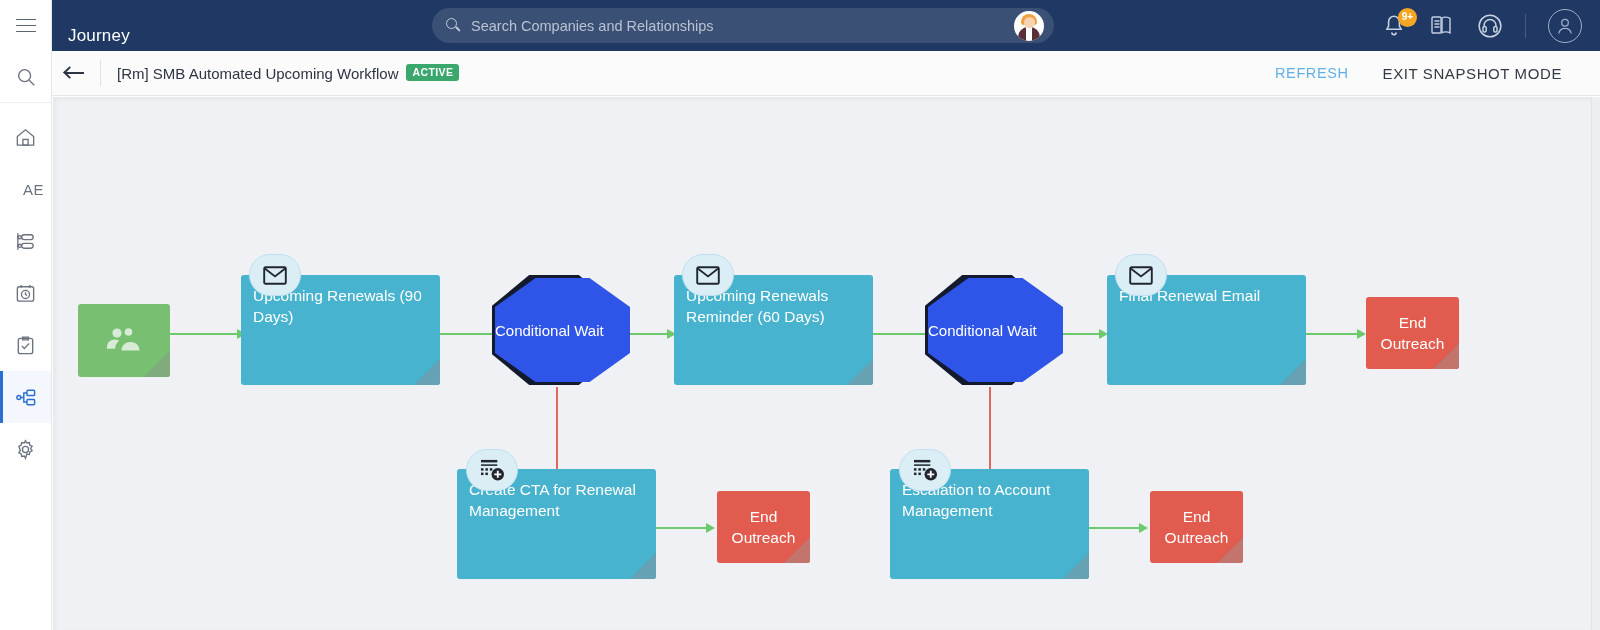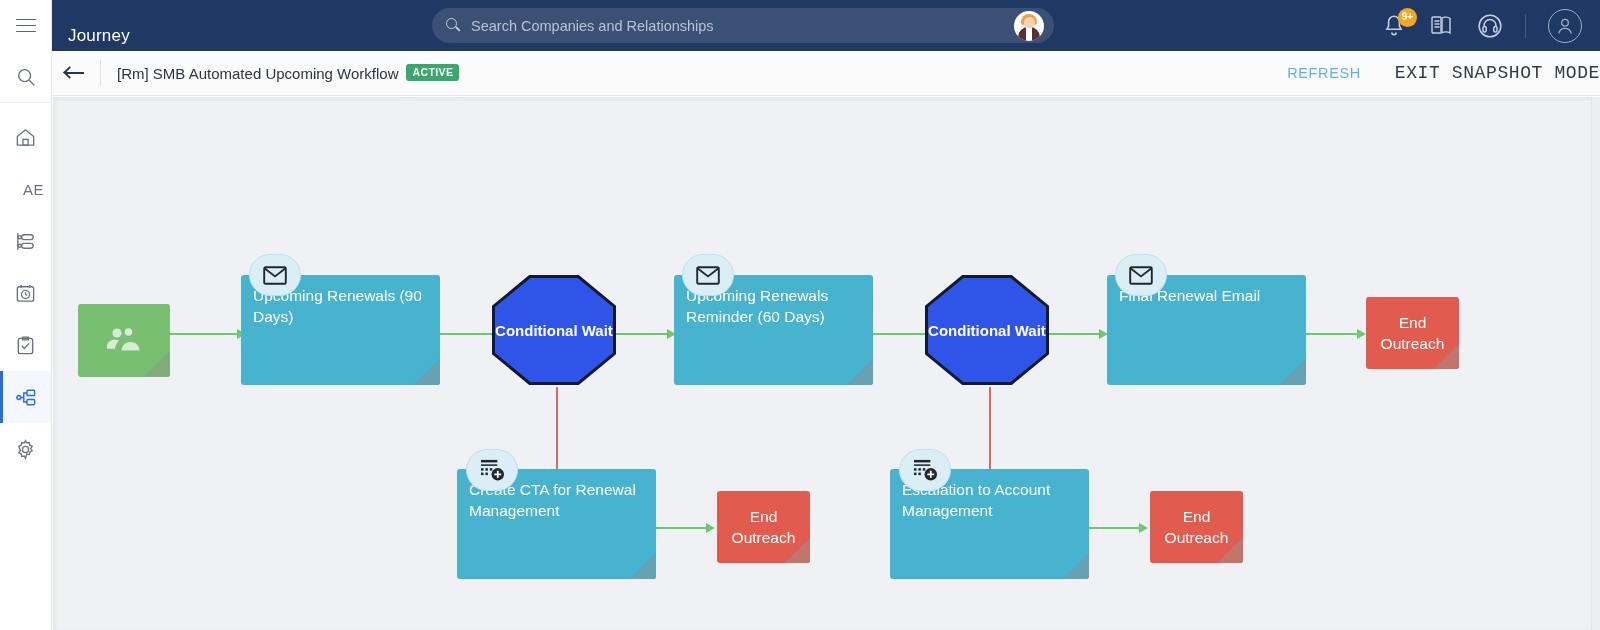--- a/index.html
+++ b/index.html
@@ -113,23 +113,23 @@
     border-left: 2px solid #2c3542; border-bottom: 2px solid #2c3542;
     transform: rotate(45deg);
   }
   .sub-divider { width: 1px; height: 26px; background: #dfe2e8; margin: 0 16px 0 2px; }
   .doc-title { font-size: 15px; color: #2c3542; }
   .active-badge {
     background: #3aa76d; color: #ffffff; font-size: 10.5px; font-weight: 700;
     padding: 2px 6px 3px; border-radius: 3px; margin-left: 8px;
     letter-spacing: .4px; position: relative; top: -1px;
   }
-  .subactions { margin-left: auto; display: flex; align-items: center; gap: 34px; }
+  .subactions { margin-left: auto; display: flex; align-items: center; gap: 34px; padding-right: 38px; }
   .link-refresh { color: #62b0e8; font-size: 14.5px; letter-spacing: .6px; cursor: pointer; }
-  .link-exit { color: #333a45; font-size: 18px; letter-spacing: .6px; cursor: pointer; font-family: Liberation Mono, monospace; }
+  .link-exit { color: #333a45; font-size: 15px; letter-spacing: .6px; cursor: pointer; }
 
   
   .rail {
     position: absolute; left: 0; top: 51px; width: 52px; height: 579px;
     background: #ffffff; border-right: 1px solid #e3e6ea;
   }
   .rail-search {
     height: 52px; display: flex; align-items: center; justify-content: center;
     border-bottom: 1px solid #edeff2; cursor: pointer;
   }
@@ -194,26 +194,26 @@
   .nbadge {
     position: absolute; width: 52px; height: 42px;
     background: #dbeef6; border-radius: 21px;
     border: 1px solid #bfe0ee;
     display: flex; align-items: center; justify-content: center;
     z-index: 5;
   }
 
   
   .octagon {
-    position: absolute; width: 118px; height: 104px;
+    position: absolute; width: 135px; height: 104px;
     background: #2f55e8;
     clip-path: polygon(30% 0%, 70% 0%, 100% 28%, 100% 72%, 70% 100%, 30% 100%, 0% 72%, 0% 28%);
-    display: flex; align-items: center; justify-content: center;
+    display: flex; align-items: center; justify-content: flex-start;
     color: #ffffff; font-size: 15px; line-height: 21px; text-align: center;
-    font-weight: 700;
+    font-weight: 400;
   }
   .octagon-outer {
     position: absolute; width: 124px; height: 110px;
     background: #131a2e;
     clip-path: polygon(30% 0%, 70% 0%, 100% 28%, 100% 72%, 70% 100%, 30% 100%, 0% 72%, 0% 28%);
   }
 
   
   .conn-h { position: absolute; height: 2px; background: #6dc96d; }
   .conn-h .ah {

